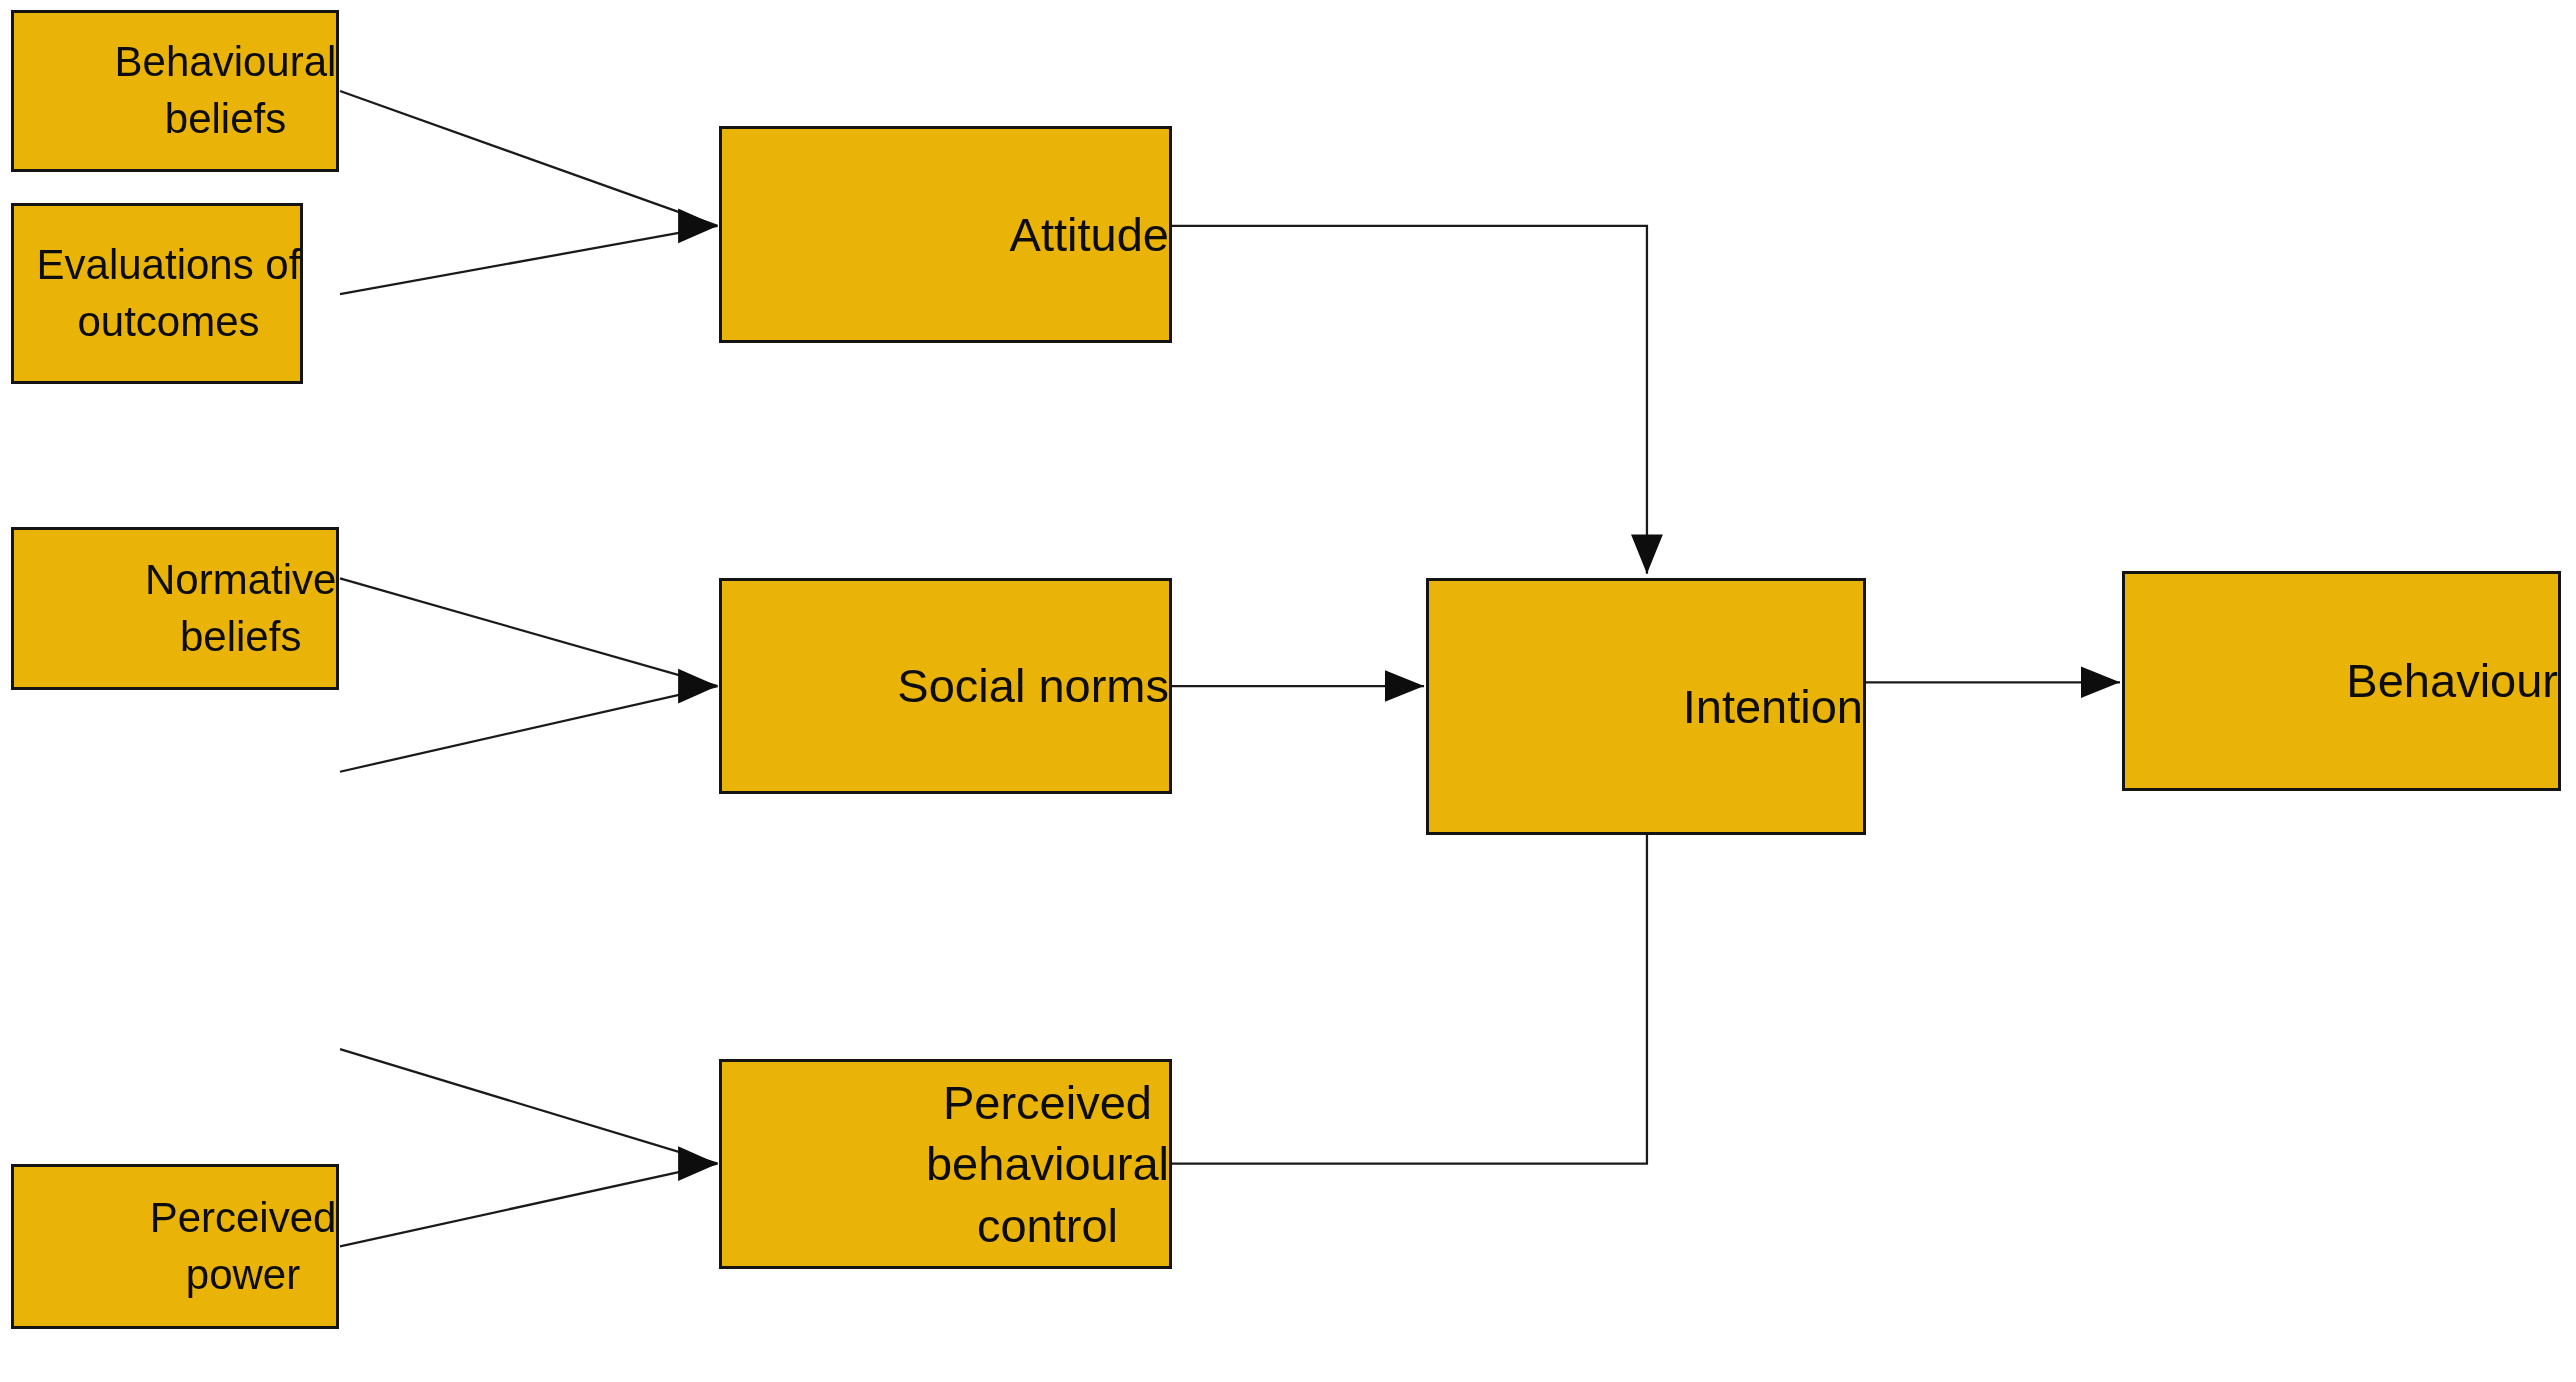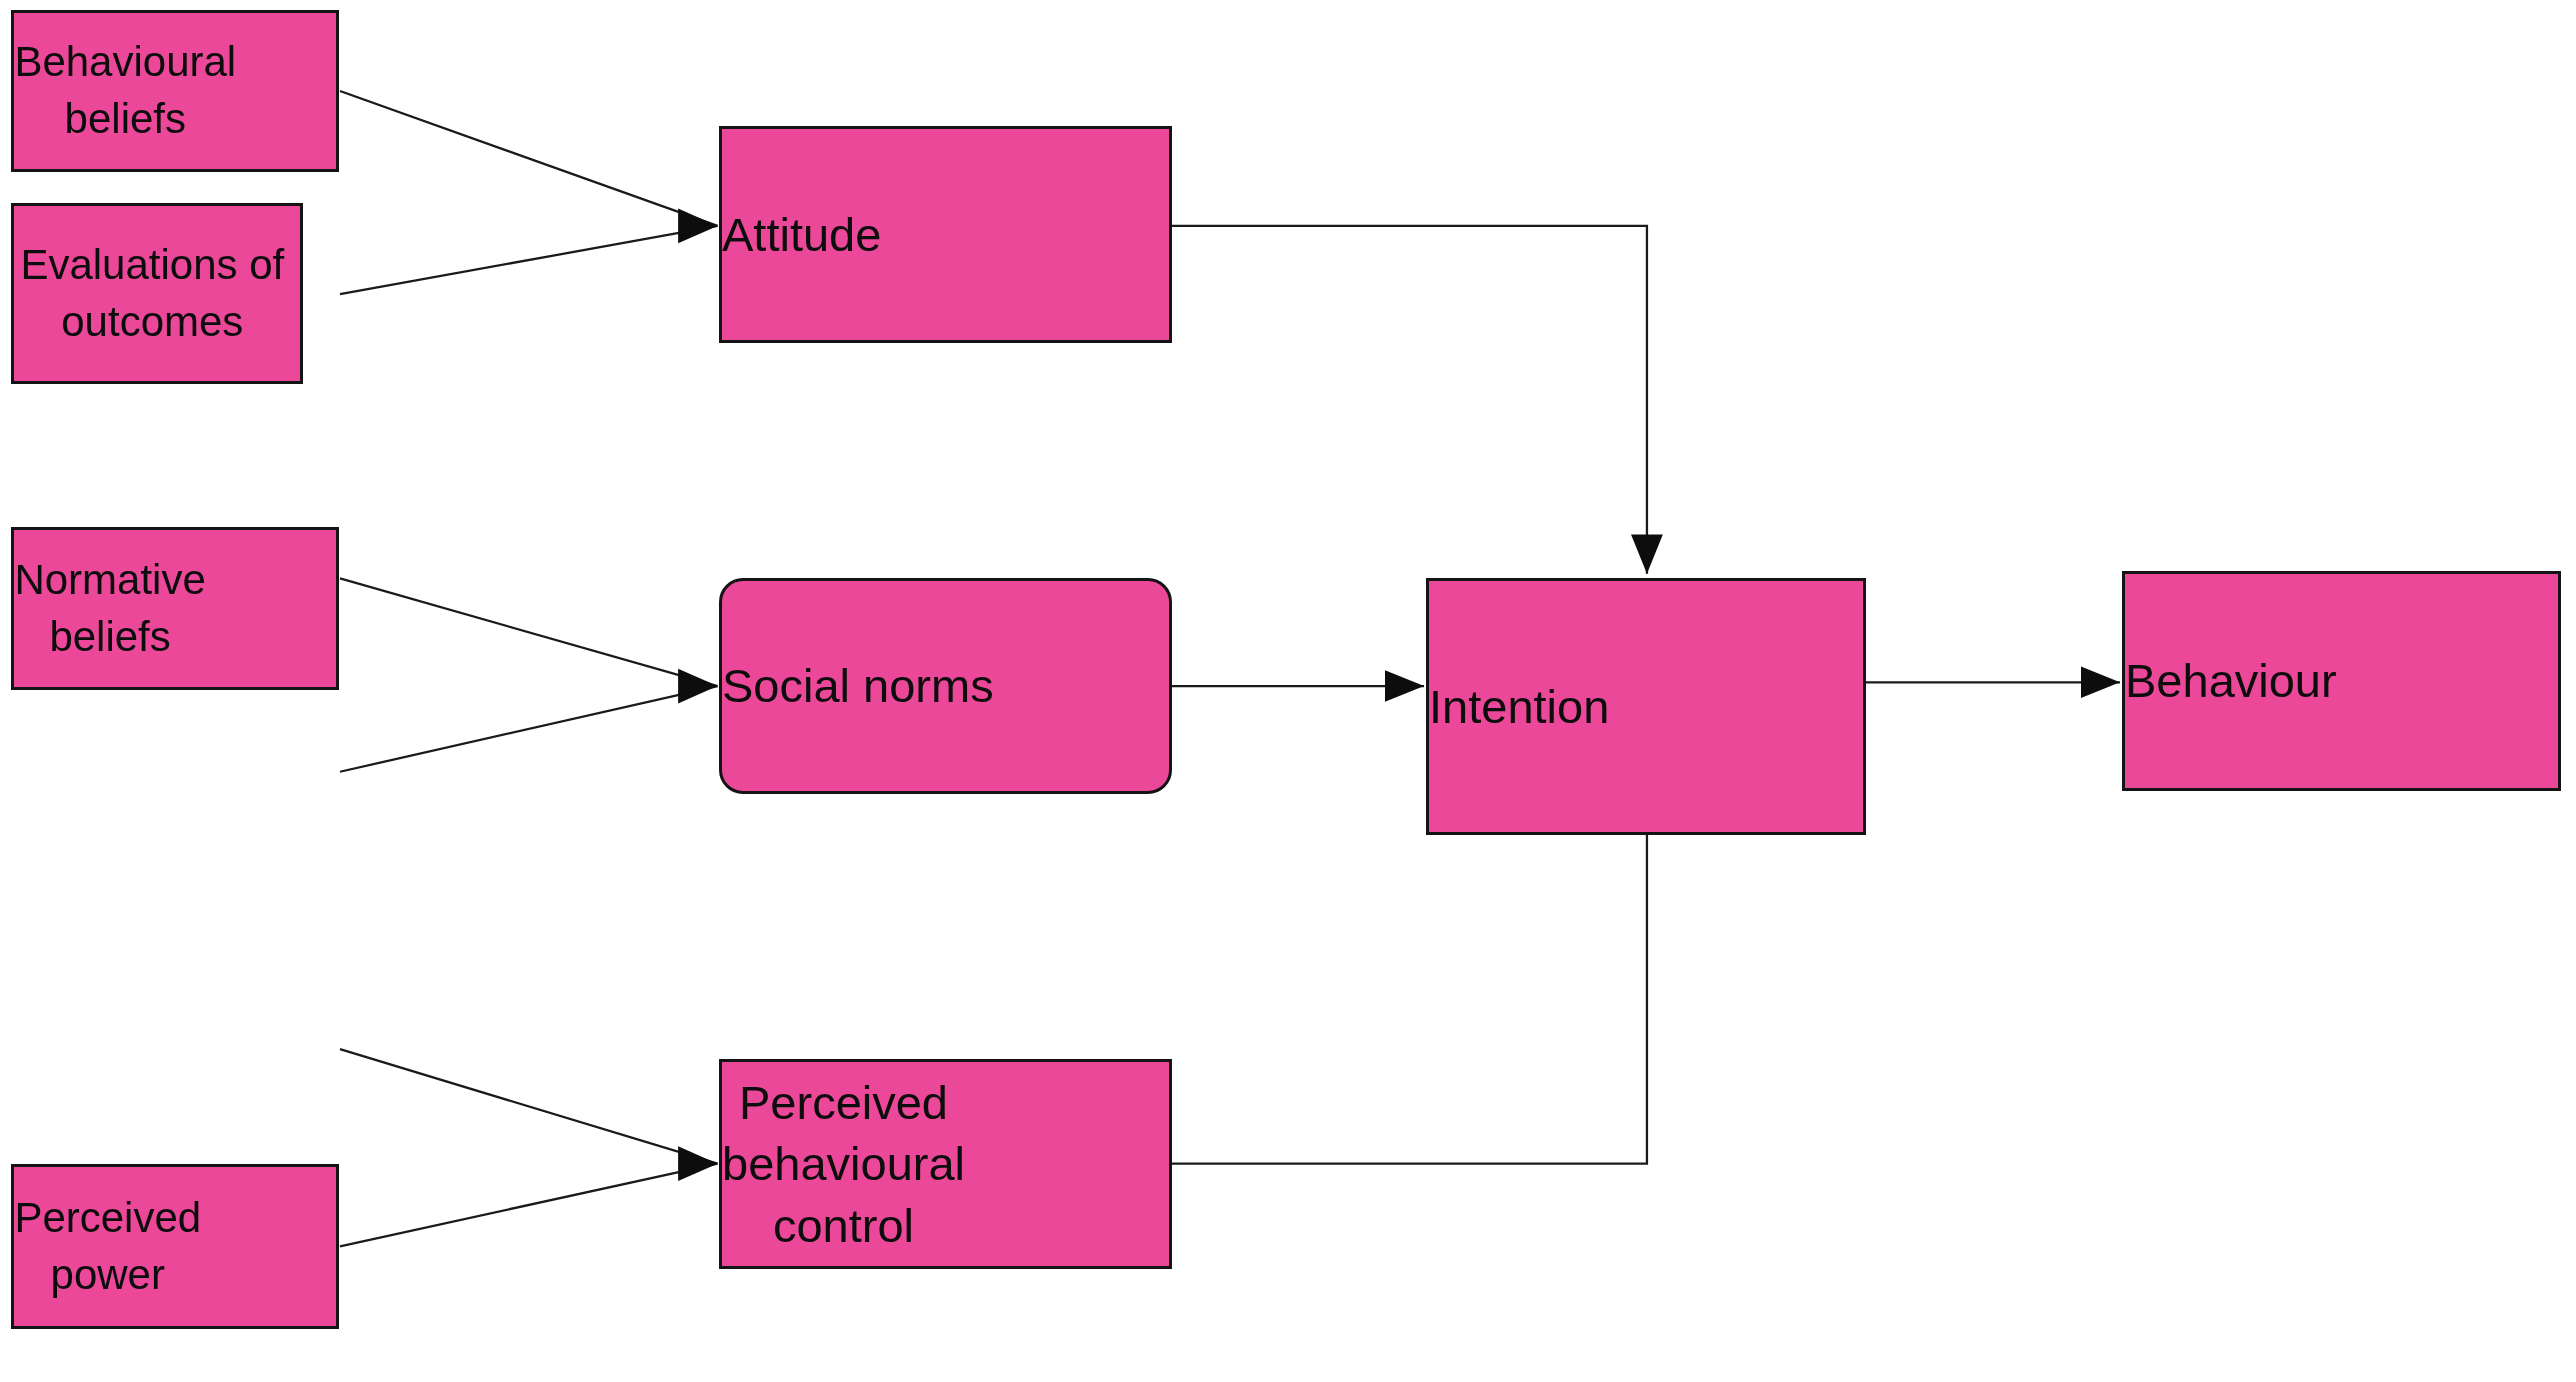--- a/index.html
+++ b/index.html
@@ -30,24 +30,24 @@
     stroke-linejoin: miter;
   }
   .connectors path.head {
     fill: #0d0d0d;
     stroke: none;
   }
   .node {
     position: absolute;
     box-sizing: border-box;
     border: 3.8px solid #141414;
-    background: #ec4899;
+    background: #eab308;
     display: flex;
     align-items: center;
-    justify-content: flex-start;
+    justify-content: flex-end;
     text-align: center;
   }
   .node .label {
     white-space: pre-line;
     font-size: 42px;
     line-height: 1.35;
     color: #0d0d0d;
   }
   .node.mid .label {
     font-size: 47px;
@@ -106,21 +106,21 @@
 
   <div class="node" style="left:11.4px; top:1164px; width:328px; height:165px;">
     <span class="label">Perceived
 power</span>
   </div>
 
   <div class="node mid" style="left:719px; top:118px; width:453px; height:217px;margin-top:8px;">
     <span class="label">Attitude</span>
   </div>
 
-  <div class="node mid" style="left:719px; top:578px; width:453px; height:216px;border-radius:24px;">
+  <div class="node mid" style="left:719px; top:578px; width:453px; height:216px;">
     <span class="label">Social norms</span>
   </div>
 
   <div class="node mid" style="left:719px; top:1059px; width:453px; height:210px;">
     <span class="label">Perceived
 behavioural
 control</span>
   </div>
 
   <div class="node mid" style="left:1426px; top:578px; width:440px; height:257px;">

